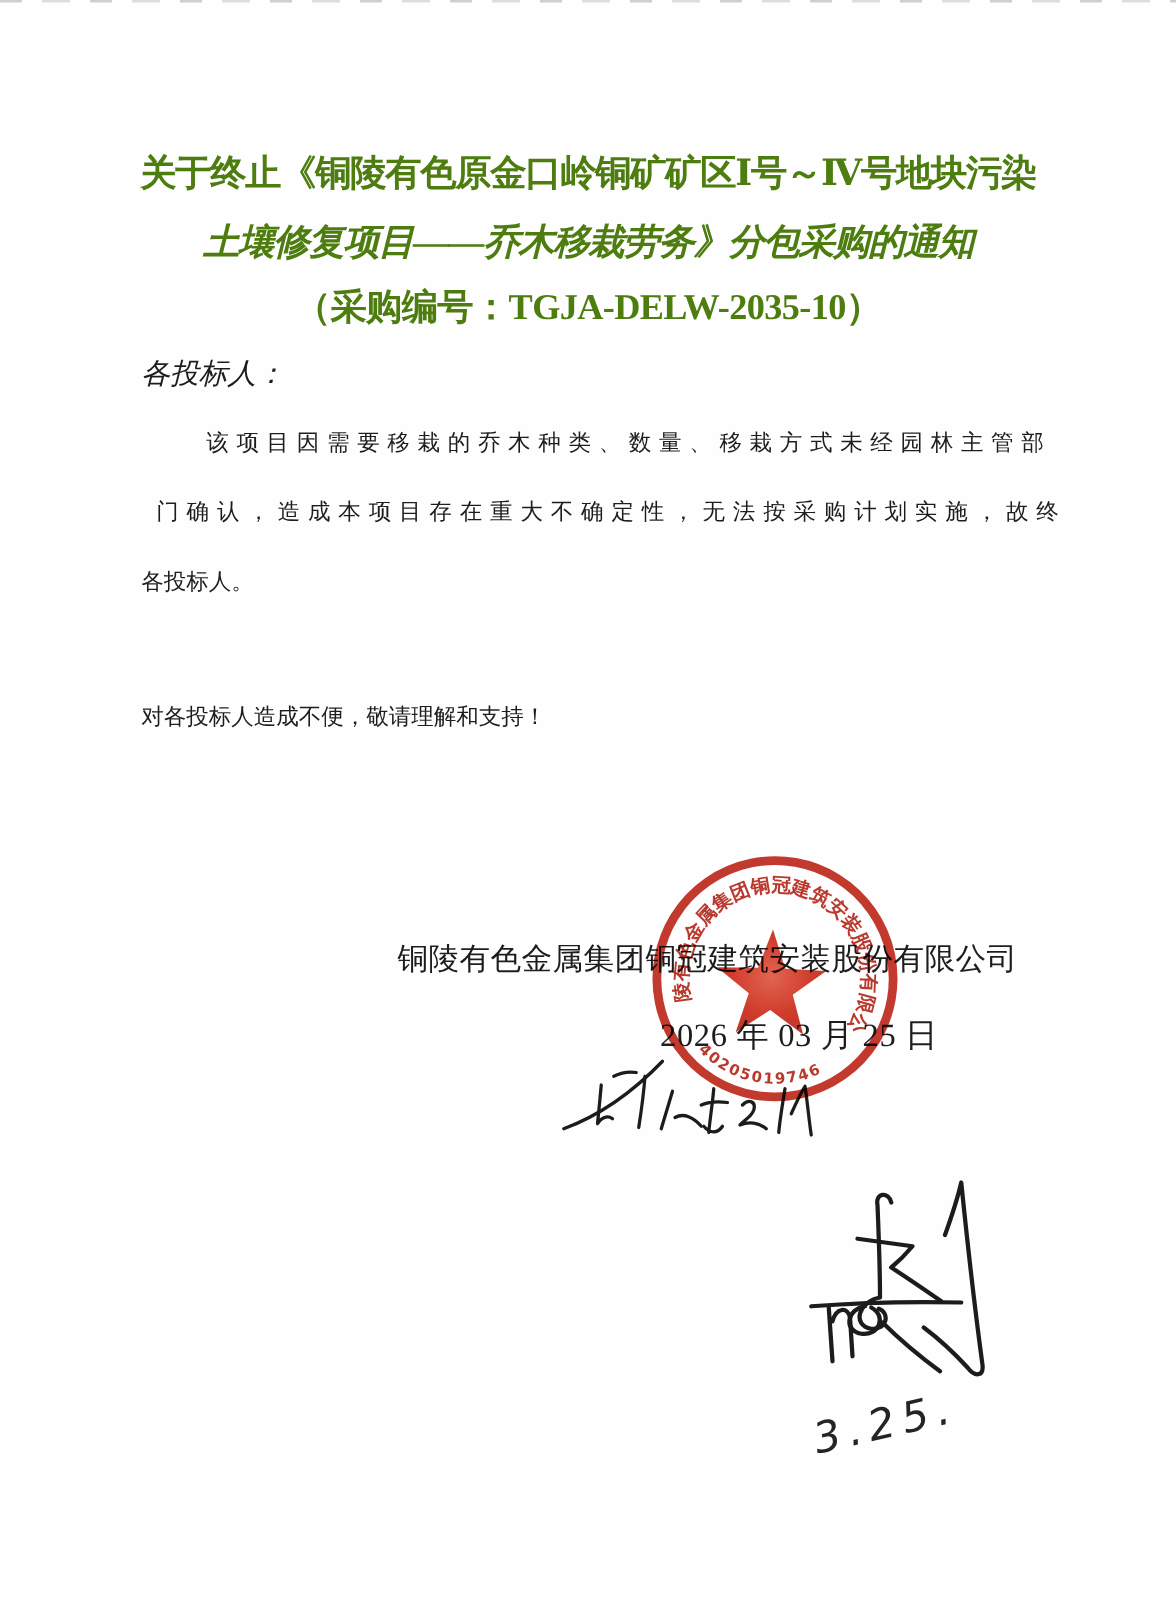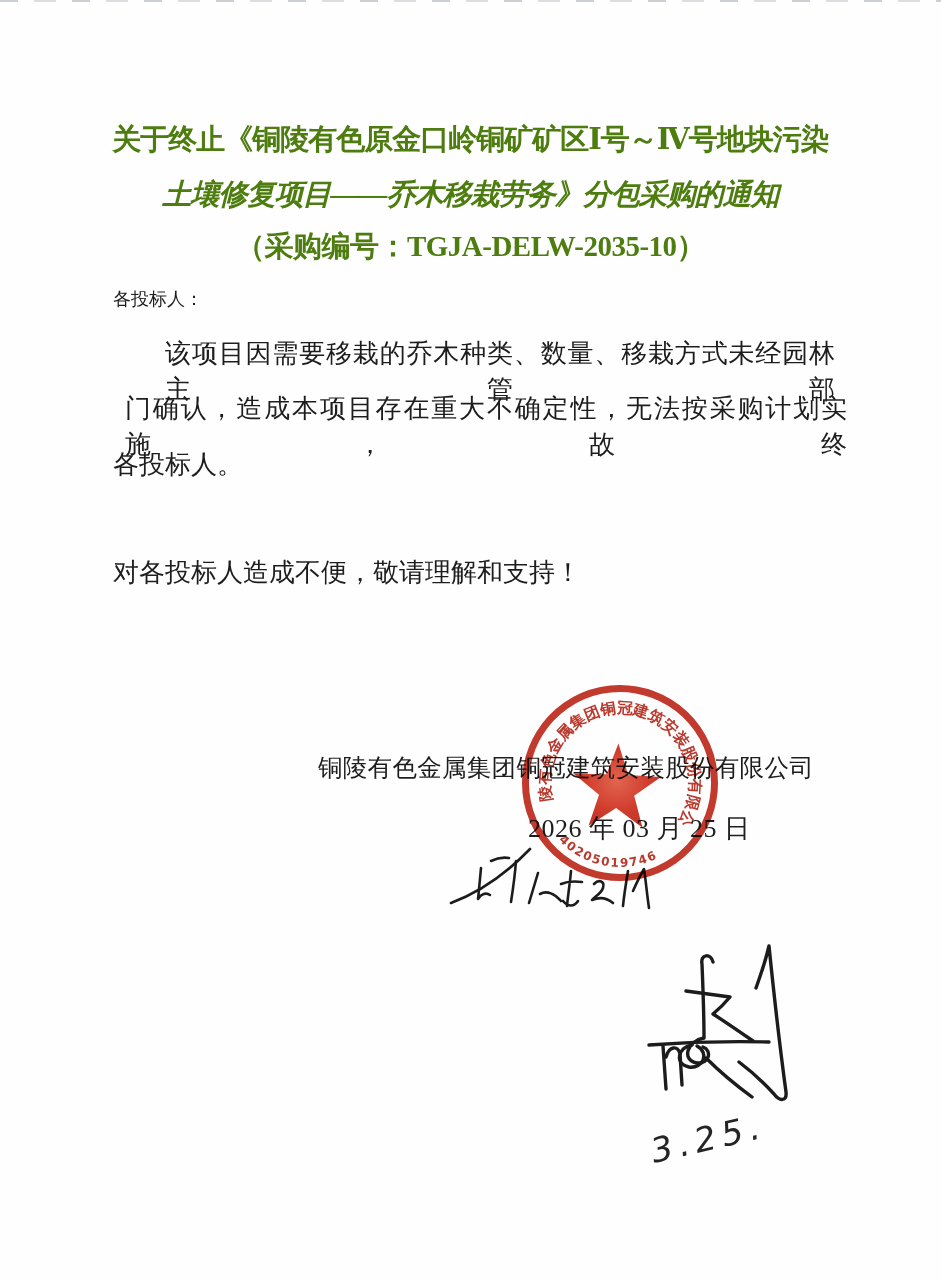--- a/index.html
+++ b/index.html
@@ -26,27 +26,27 @@
     font-size:29px;line-height:36px;
     letter-spacing:-1px;
     color:#4d7c0f;
     white-space:pre;
   }
   .t1{top:121px;}
   .t2{top:176px;font-style:italic;}
   .t3{top:228px;letter-spacing:-.5px;}
   .bline{
     position:absolute;left:113px;width:722px;
-    font-size:26px;line-height:36px;
+    font-size:18px;line-height:36px;
     color:#1d1d1d;
     white-space:pre;
   }
   .jline{text-align:justify;text-align-last:justify;white-space:normal;}
   .indent{padding-left:52px;width:670px;}
-  .salut{top:281px;font-size:18px;}
+  .salut{top:281px;font-size:23px;font-style:italic;}
   .p1{top:336px;}
   .p2{top:391px;margin-left:12px;}
   .p3{top:447px;}
   .closing{top:555px;}
   .company{
     position:absolute;left:318px;top:751px;
     font-size:24.5px;line-height:34px;letter-spacing:.3px;
     color:#1d1d1d;white-space:pre;
   }
   .date{

